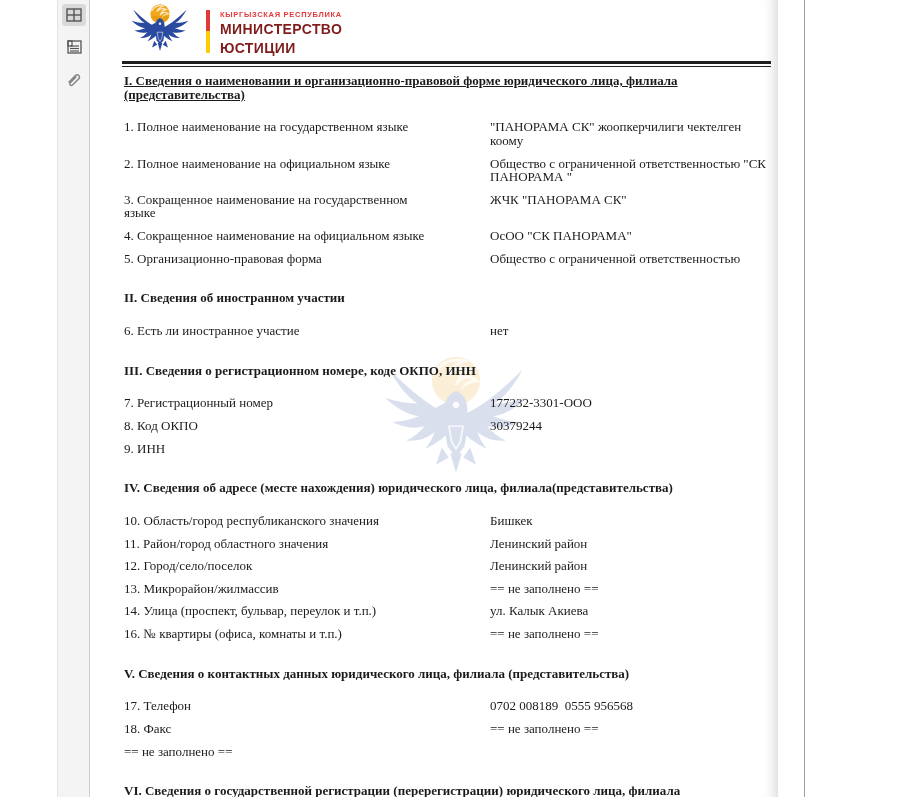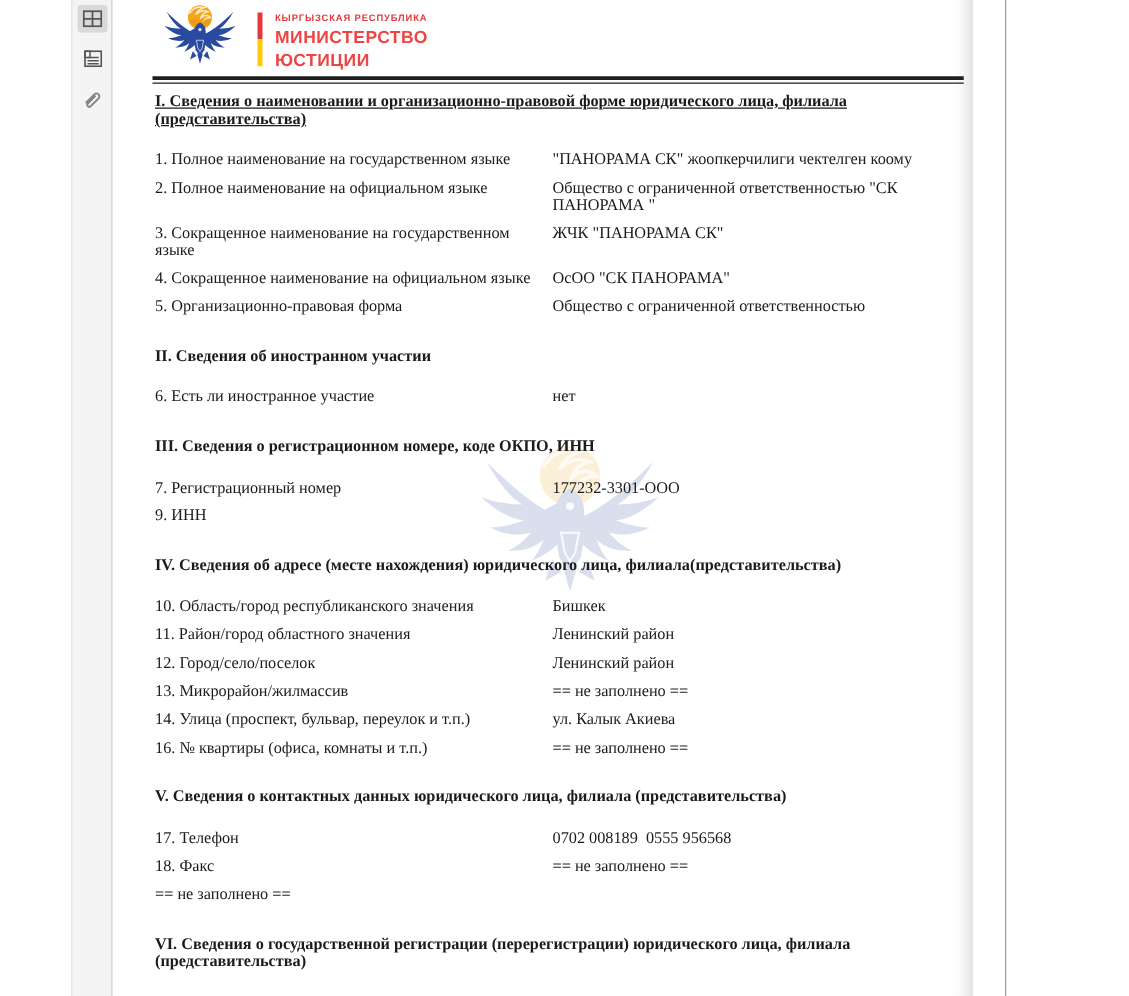--- a/index.html
+++ b/index.html
@@ -23,29 +23,29 @@
     box-shadow:inset -14px 0 14px -12px rgba(0,0,0,.18);}
   .right-pane{position:absolute;left:806px;top:0;width:97px;height:797px;background:#fff;}
 
   
   .logo-row{display:flex;align-items:flex-start;height:58px;margin-left:-3px;}
   .logo-svg{width:78px;height:57px;flex:0 0 auto;}
   .brand-bar{width:4px;height:43px;margin:8px 0 0 7px;flex:0 0 auto;
     background:linear-gradient(#e23a3c 0 50%,#ffcb05 50% 100%);}
   .brand-text{margin:8px 0 0 10px;font-family:"Liberation Sans","DejaVu Sans",sans-serif;}
   .brand-country{color:#e23a3c;font-size:7.5px;font-weight:bold;letter-spacing:.7px;}
-  .brand-min{color:#ef4444;font-size:14px;font-weight:800;letter-spacing:.4px;line-height:1.18;margin-top:2px;}
+  .brand-min{color:#7f1d1d;font-size:14px;font-weight:800;letter-spacing:.4px;line-height:1.18;margin-top:2px;}
 
   .rule{border-top:3px solid #1f1f1f;border-bottom:1px solid #1f1f1f;height:2px;margin:1px 0 4px -2px;}
 
   
   .sections{position:relative;font-size:13px;line-height:1.05;}
   .sec-title{font-weight:bold;margin:26px 0 19px 0;}
   .sec-title:first-child{margin-top:7px;text-decoration:underline;}
-  .row{display:flex;margin-bottom:9px;}
+  .row{display:flex;margin-bottom:9px;gap:48px;}
   .row-label{flex:0 0 318px;padding-right:10px;box-sizing:border-box;}
   .row-value{flex:1;white-space:pre-wrap;}
 
   
   .watermark{position:absolute;left:279px;top:351px;width:172px;height:142px;opacity:.17;pointer-events:none;}
 </style>
 </head>
 <body>
 
 <svg width="0" height="0" style="position:absolute">
@@ -149,20 +149,24 @@
           <div class="row">
             <div class="row-label">6. Есть ли иностранное участие</div>
             <div class="row-value">нет</div>
           </div>
           <div class="sec-title">III. Сведения о регистрационном номере, коде ОКПО, ИНН</div>
           <div class="row">
             <div class="row-label">7. Регистрационный номер</div>
             <div class="row-value">177232-3301-ООО</div>
           </div>
           <div class="row">
+            <div class="row-label">8. Код ОКПО</div>
+            <div class="row-value">30379244</div>
+          </div>
+          <div class="row">
             <div class="row-label">9. ИНН</div>
           </div>
           <div class="sec-title">IV. Сведения об адресе (месте нахождения) юридического лица, филиала(представительства)</div>
           <div class="row">
             <div class="row-label">10. Область/город республиканского значения</div>
             <div class="row-value">Бишкек</div>
           </div>
           <div class="row">
             <div class="row-label">11. Район/город областного значения</div>
             <div class="row-value">Ленинский район</div>

